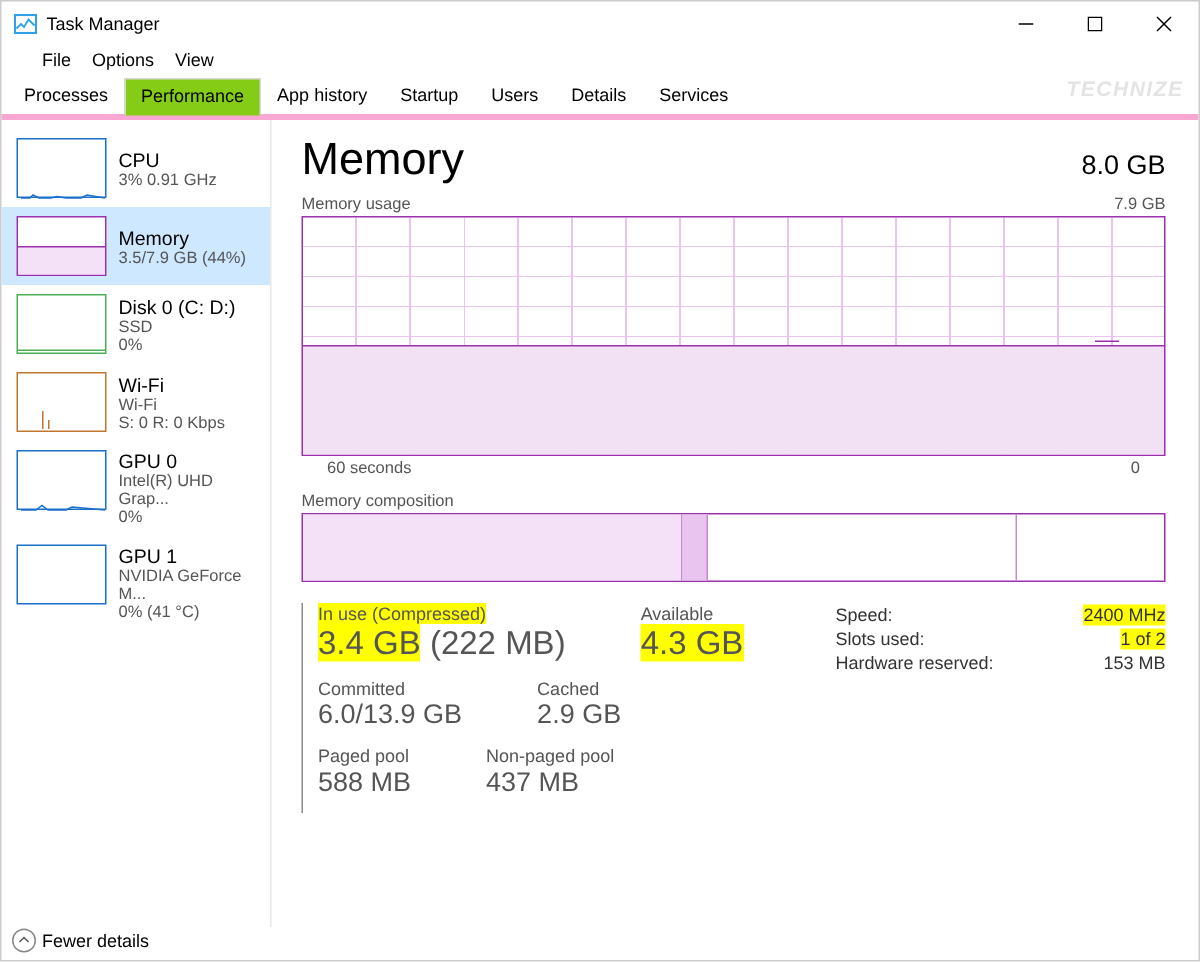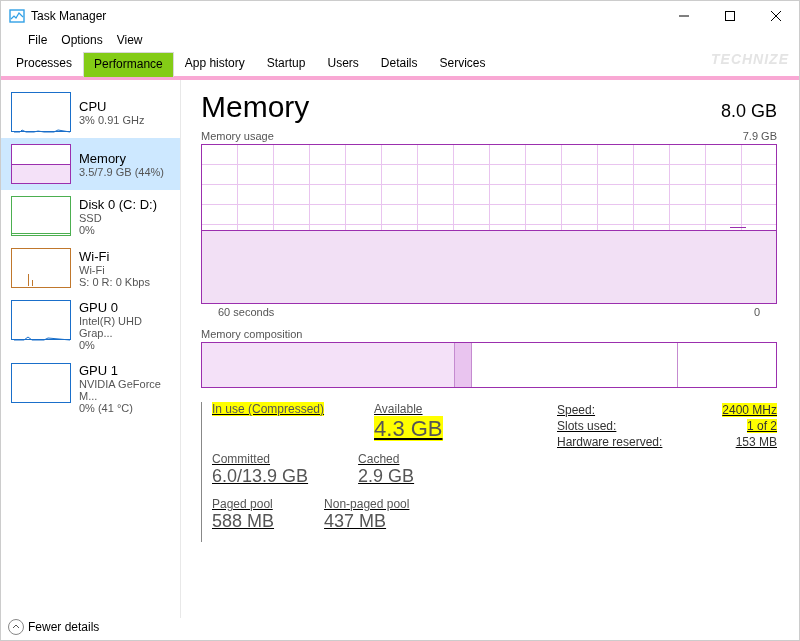--- a/index.html
+++ b/index.html
@@ -125,21 +125,21 @@
   .axis-row { display:flex; justify-content:space-between; font-size:11px; color:#555; margin:2px 17px 10px; }
   .comp-chart {
     border:1px solid #9b2fae; height:46px; position:relative;
   }
   .comp-seg { position:absolute; top:0; bottom:0; }
   .comp-seg.inuse { left:0; width:44%; background:#f4e1f8; border-right:1px solid #c58bd0; }
   .comp-seg.mod { left:44%; width:3%; background:#e9c4ef; border-right:1px solid #c58bd0; }
   .comp-seg.standby { left:47%; width:36%; border-right:1px solid #c58bd0; }
   .comp-seg.free { left:83%; right:0; }
 
-  .stats { display:flex; gap:0; margin-top:14px;text-decoration:underline; }
+  .stats { display:flex; gap:0; margin-top:14px; }
   .stats-left { border-left:1px solid #888; padding-left:10px; flex:1; }
   .stats-right { width: 220px; font-size:12px; }
   .stat-block { margin-bottom:10px; margin-right: 20px; }
   .stat-row1 { display:flex; gap:30px; }
   .stat-label { font-size:12px; color:#555; }
   .stat-value { font-size:22px; font-weight:300; color:#555; }
   .stat-value.small { font-size:18px; }
   .highlight { background: #ffff00; }
   .kv-row { display:flex; justify-content:space-between; padding:1px 0; }
   .kv-row .k { color:#333; }
@@ -316,20 +316,21 @@
       <div class="comp-seg mod"></div>
       <div class="comp-seg standby"></div>
       <div class="comp-seg free"></div>
     </div>
 
     <div class="stats">
       <div class="stats-left">
         <div class="stat-row1">
           <div class="stat-block">
             <div class="stat-label"><span class="highlight">In use (Compressed)</span></div>
+            <div class="stat-value"><span class="highlight">3.4 GB</span> <span>(222 MB)</span></div>
           </div>
           <div class="stat-block">
             <div class="stat-label">Available</div>
             <div class="stat-value"><span class="highlight">4.3 GB</span></div>
           </div>
         </div>
         <div class="stat-row1">
           <div class="stat-block">
             <div class="stat-label">Committed</div>
             <div class="stat-value small">6.0/13.9 GB</div>

